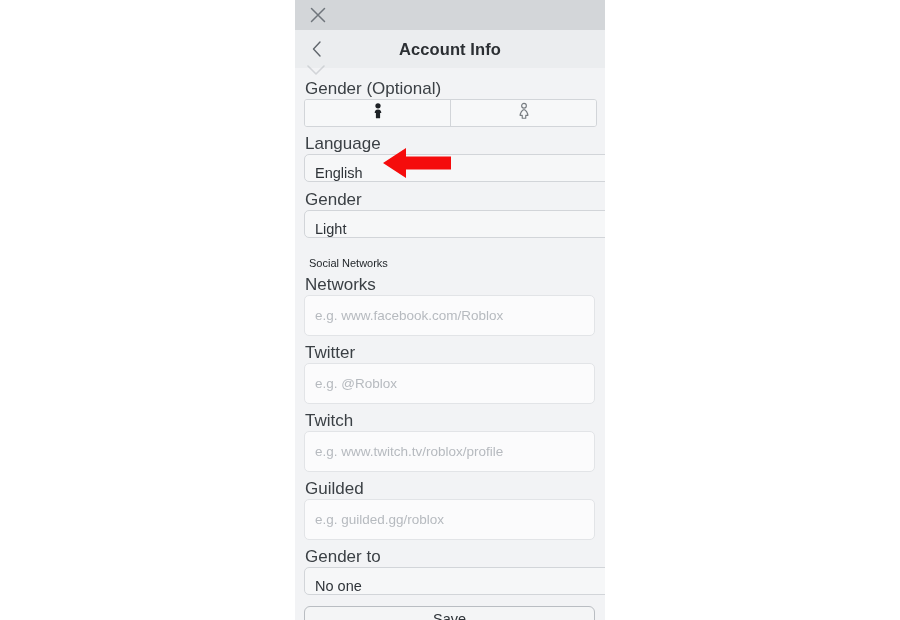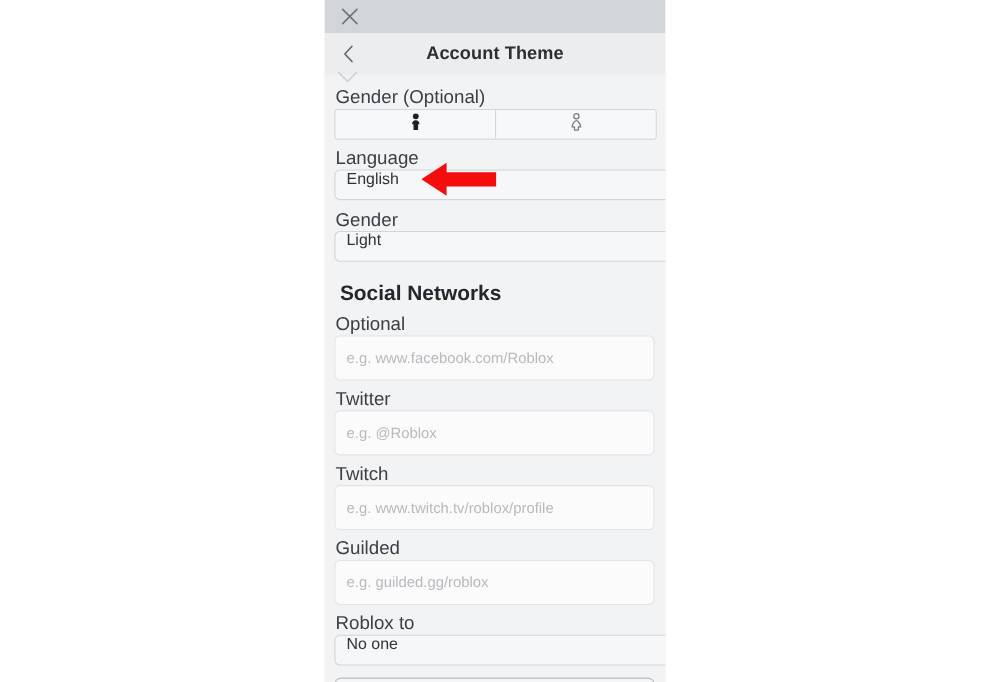--- a/index.html
+++ b/index.html
@@ -90,22 +90,22 @@
   }
 
   .field-label {
     font-size: 17px;
     color: #3b4045;
     margin: 0 0 3px 1px;
     line-height: 14px;
   }
 
   .section-title {
-    font-size: 19px;
-    font-weight: 700;
+    font-size: 11px;
+    font-weight: 400;
     color: #23272b;
     margin: 19px 0 9px 5px;
   }
 
   
   .segmented {
     display: flex;
     width: 291px;
     height: 26px;
     border: 1px solid #d2d5d9;
@@ -126,21 +126,21 @@
 
   
   .select {
     position: relative;
     width: 324px;
     height: 28px;
     background: #f6f7f8;
     border: 1px solid #d2d5d9;
     border-radius: 5px;
     display: flex;
-    align-items: flex-start;
+    align-items: flex-end;
     box-sizing: border-box;
     margin-bottom: 11px;
     cursor: pointer;
   }
   .select-value {
     font-size: 14.5px;
     color: #2e3338;
     padding-left: 10px;
   }
   .chev {
@@ -208,21 +208,21 @@
         </svg>
       </span>
     </div>
 
     <div class="navbar">
       <span class="back-icon">
         <svg viewBox="0 0 16 20" width="16" height="20">
           <path d="M11 3 L4.5 10 L11 17" stroke="#5f656b" stroke-width="1.4" fill="none" stroke-linecap="round" stroke-linejoin="round"></path>
         </svg>
       </span>
-      <span class="nav-title">Account Theme</span>
+      <span class="nav-title">Account Info</span>
     </div>
 
     <div class="content">
 
       <span class="cut-chevron">
         <svg viewBox="0 0 24 14" width="24" height="14">
           <path d="M4 2 L12 10 L20 2" stroke="#b8bcc1" stroke-width="1.6" fill="none" stroke-linecap="round" stroke-linejoin="round"></path>
         </svg>
       </span>
 
@@ -268,21 +268,21 @@
             <svg viewBox="0 0 14 9" width="14" height="9">
               <path d="M2 2 L7 7 L12 2" stroke="#b0b5ba" stroke-width="1.5" fill="none" stroke-linecap="round" stroke-linejoin="round"></path>
             </svg>
           </span>
         </div>
       </div>
 
       <div class="section-title">Social Networks</div>
 
       <div>
-        <div class="field-label">Optional</div>
+        <div class="field-label">Networks</div>
         <input class="text-input" type="text" placeholder="e.g. www.facebook.com/Roblox" style="">
       </div>
 
       <div>
         <div class="field-label">Twitter</div>
         <input class="text-input" type="text" placeholder="e.g. @Roblox" style="">
       </div>
 
       <div>
       </div>
@@ -291,21 +291,21 @@
         <div class="field-label">Twitch</div>
         <input class="text-input" type="text" placeholder="e.g. www.twitch.tv/roblox/profile" style="">
       </div>
 
       <div>
         <div class="field-label">Guilded</div>
         <input class="text-input" type="text" placeholder="e.g. guilded.gg/roblox" style="">
       </div>
 
       <div>
-        <div class="field-label">Roblox to</div>
+        <div class="field-label">Gender to</div>
         <div class="select">
           <span class="select-value">No one</span>
           <span class="chev">
             <svg viewBox="0 0 14 9" width="14" height="9">
               <path d="M2 2 L7 7 L12 2" stroke="#b0b5ba" stroke-width="1.5" fill="none" stroke-linecap="round" stroke-linejoin="round"></path>
             </svg>
           </span>
         </div>
       </div>
 

